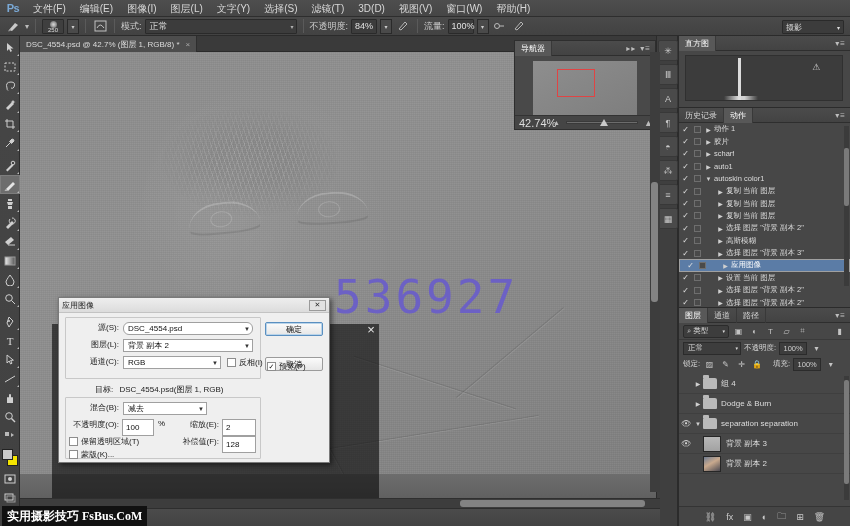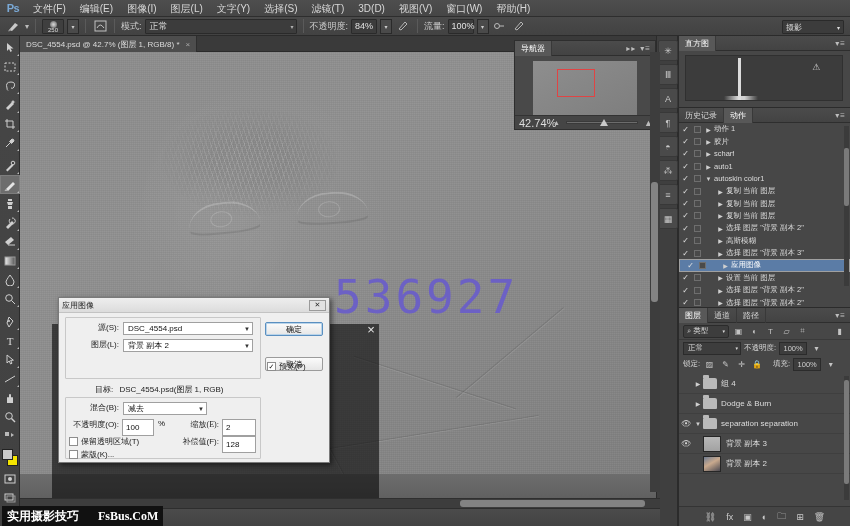--- a/index.html
+++ b/index.html
@@ -343,21 +343,21 @@
     background: linear-gradient(#4b4b4b,#434343); border-top: 1px solid #2e2e2e;
     display: flex; align-items: center; padding: 0 4px; font-size: 8px; color: #dcdcdc;
   }
   .hscroll { position: absolute; left: 20px; bottom: 18px; width: 640px; height: 10px; background: #3d3d3d; border-top: 1px solid #2f2f2f; }
   .hscroll i { position: absolute; left: 440px; top: 1px; width: 185px; height: 7px; background: #838383; border-radius: 3px; }
   .vscroll { position: absolute; left: 650px; top: 52px; width: 10px; height: 440px; background: #3d3d3d; }
   .vscroll i { position: absolute; left: 1px; top: 130px; width: 7px; height: 120px; background: #838383; border-radius: 3px; }
   .fs-watermark {
     position: absolute; left: 2px; bottom: 0; height: 20px; background: #111;
     display: flex; align-items: center; padding: 0 5px; z-index: 30;
-    font-size: 12px; color: #fff; font-weight: bold; white-space: nowrap; gap: 16px;
+    font-size: 12px; color: #fff; font-weight: bold; white-space: nowrap;
   }
   .fs-watermark .en { font-family: "Liberation Serif", serif; margin-left: 3px; }
 </style>
 </head>
 <body>
 
 <div id="app">
 
   <div class="menubar">
     <div class="ps-logo">Ps</div>
@@ -608,34 +608,45 @@
     <div class="dlg-title">
       <span>应用图像</span>
       <span class="t-close">✕</span>
     </div>
     <div class="dlg-body">
 
       <div class="grp" style="left:6px;top:4px;width:196px;height:62px;"></div>
 
       <div class="row" style="position:absolute;left:12px;top:9px;">
         <span class="lbl" style="width:48px;">源(S):</span>
-        <div class="sel" style="width:130px;margin-left:4px;">
+        <div class="sel" style="width:130px;margin-left:4px;border-radius:6px;">
           <span>DSC_4554.psd</span>
           <span class="ar">▼</span>
         </div>
       </div>
 
       <div class="row" style="position:absolute;left:12px;top:26px;">
         <span class="lbl" style="width:48px;">图层(L):</span>
         <div class="sel" style="width:130px;margin-left:4px;">
           <span>背景 副本 2</span>
           <span class="ar">▼</span>
         </div>
       </div>
 
+      <div class="row" style="position:absolute;left:12px;top:43px;">
+        <span class="lbl" style="width:48px;">通道(C):</span>
+        <div class="sel" style="width:98px;margin-left:4px;">
+          <span>RGB</span>
+          <span class="ar">▼</span>
+        </div>
+        <label class="chk" style="margin-left:6px;">
+          <span class="box"></span>
+          <span>反相(I)</span>
+        </label>
+      </div>
 
       <div class="target-line" style="position:absolute;left:36px;top:71px;">
         <span>目标:</span>
         <span style="margin-left:4px;">DSC_4554.psd(图层 1, RGB)</span>
       </div>
 
       <div class="grp" style="left:6px;top:84px;width:196px;height:62px;"></div>
 
       <div class="row" style="position:absolute;left:12px;top:89px;">
         <span class="lbl" style="width:48px;">混合(B):</span>
@@ -655,21 +666,21 @@
         <span class="box"></span>
         <span>保留透明区域(T)</span>
       </label>
 
       <label class="chk" style="position:absolute;left:10px;top:136px;">
         <span class="box"></span>
         <span>蒙版(K)...</span>
       </label>
 
       <div class="row" style="position:absolute;left:122px;top:106px;">
-        <span class="lbl" style="width:38px;font-family:Liberation Serif, serif;">缩放(E):</span>
+        <span class="lbl" style="width:38px;">缩放(E):</span>
         <div class="inp" style="width:34px;margin-left:3px;">2</div>
       </div>
 
       <div class="row" style="position:absolute;left:116px;top:123px;">
         <span class="lbl" style="width:44px;">补偿值(F):</span>
         <div class="inp" style="width:34px;margin-left:3px;">128</div>
       </div>
 
       <div class="dlg-btn primary" style="position:absolute;left:206px;top:9px;">确定</div>
       <div class="dlg-btn" style="position:absolute;left:206px;top:44px;">取消</div>

